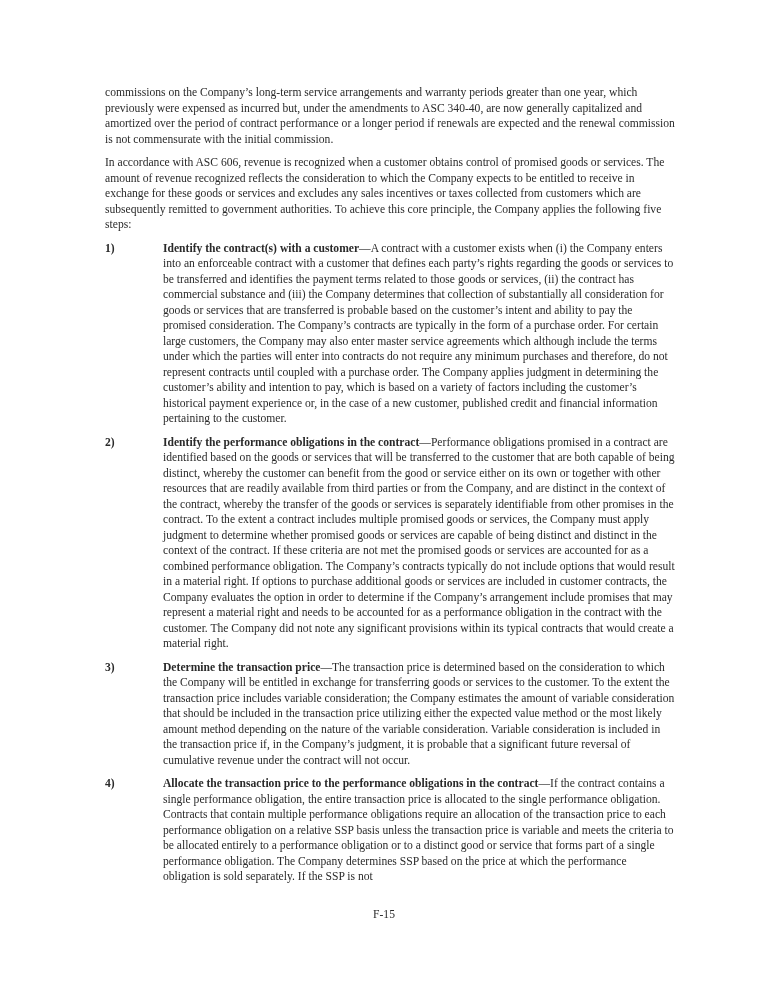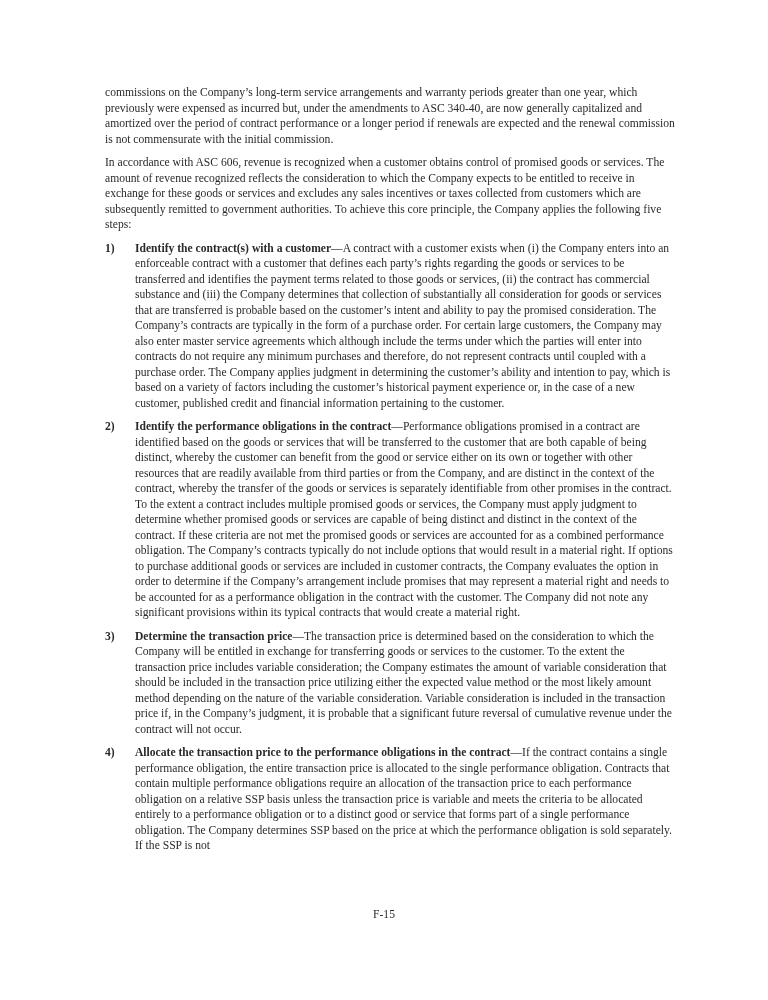--- a/index.html
+++ b/index.html
@@ -32,20 +32,21 @@
     margin: 0 0 8px 0;
     font-size: 11.6px;
     line-height: 15.5px;
   }
   .item-number {
     flex: 0 0 30px;
     font-weight: bold;
   }
   .item-text {
     flex: 1 1 auto;
+    margin-left: 28px;
   }
   .item-heading {
     font-weight: bold;
   }
   .footer {
     position: absolute;
     top: 908px;
     left: 0;
     width: 768px;
     text-align: center;

